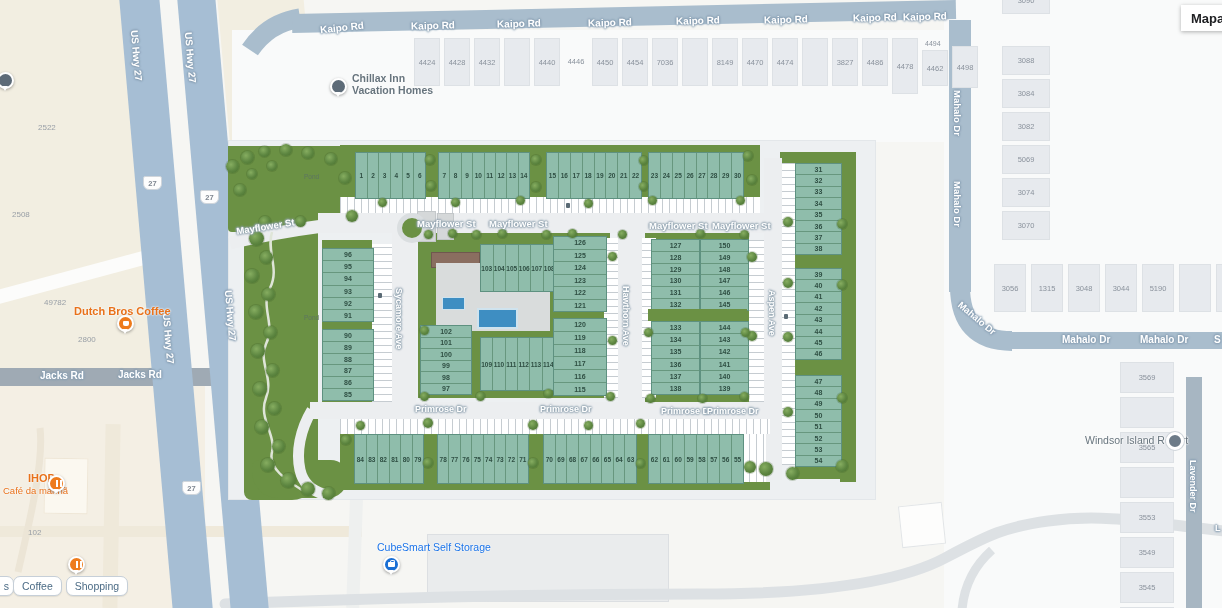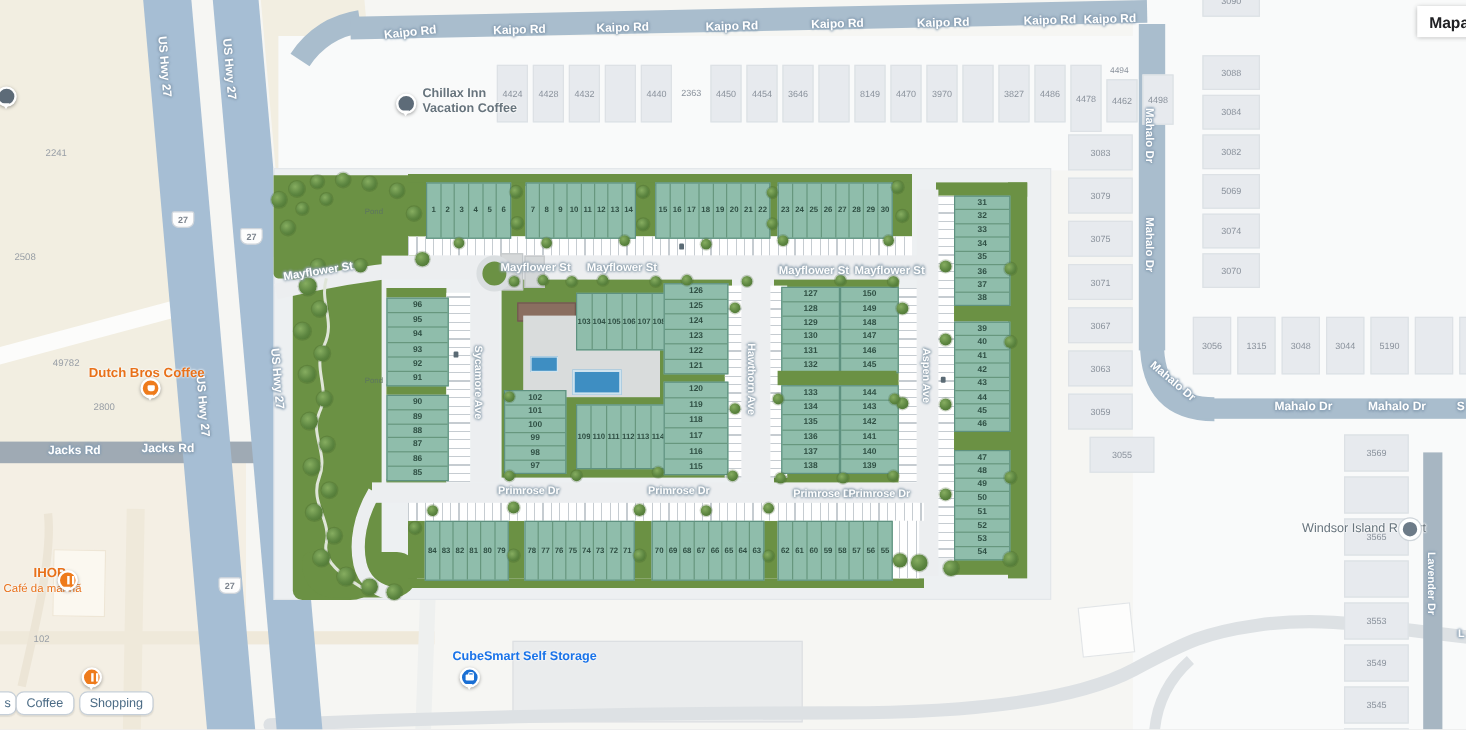--- a/index.html
+++ b/index.html
@@ -109,21 +109,21 @@
   .pin-gray{background:#5d6b78}
   .pin-blue{background:#1a6fd4}
   .dot-ring{position:absolute;width:12px;height:12px;border-radius:50%;background:#6d7b88;border:3px solid #fff;
             box-shadow:0 0 0 1px #cfd5da}
   .utensil{width:2px;height:7px;background:#fff;box-shadow:4px 0 0 #fff}
   .cup{width:6px;height:5px;background:#fff;border-radius:1px 1px 2px 2px}
   .bag{width:7px;height:5px;background:#fff;border-radius:1px;position:relative}
   .bag::before{content:"";position:absolute;top:-2px;left:2px;width:3px;height:2px;border:1px solid #fff;border-bottom:none;border-radius:2px 2px 0 0}
   .poi-gray{position:absolute;color:#67747d;font-size:10.5px;font-weight:bold;white-space:nowrap;text-shadow:0 0 2px #fff,0 0 2px #fff,0 0 2px #fff}
   .poi-orange{position:absolute;color:#e8711a;font-size:11px;font-weight:bold;white-space:nowrap;text-shadow:0 0 2px #fff,0 0 2px #fff}
-  .poi-blue{position:absolute;color:#1a73e8;font-size:10.5px;font-weight:bold;white-space:nowrap;text-shadow:0 0 2px #fff,0 0 2px #fff}
+  .poi-blue{position:absolute;color:#1a73e8;font-size:10.5px;font-weight:normal;white-space:nowrap;text-shadow:0 0 2px #fff,0 0 2px #fff}
   
   .mapbtn{position:absolute;background:#fff;box-shadow:0 1px 4px rgba(0,0,0,.3);color:#202124;
           font-size:13px;font-weight:bold;display:flex;align-items:center;padding:0 10px}
   .chips{position:absolute;display:flex;gap:4px}
   .chip{background:#fff;border:1px solid #c6cfd8;border-radius:7px;color:#4b6b85;font-size:10.5px;
         padding:3px 8px;box-shadow:0 1px 1px rgba(0,0,0,.08);white-space:nowrap}
   .chip-frag{position:absolute;width:24px;text-align:right;padding:3px 4px 3px 0}
 </style>
 </head>
 <body>
@@ -155,21 +155,21 @@
   <div class="a hwy" style="left:146px;top:-46px;width:40px;height:700px;transform:rotate(-5deg)"></div>
   <div class="a hwy" style="left:204px;top:-46px;width:38px;height:700px;transform:rotate(-5deg)"></div>
   <div class="a road" style="left:292px;top:7px;width:664px;height:19px;transform:rotate(-1.2deg)"></div>
   <div class="a road" style="left:949px;top:20px;width:22px;height:272px"></div>
   <div class="a road" style="left:1000px;top:332px;width:222px;height:17px"></div>
   <div class="a lavroad" style="left:1186px;top:377px;width:16px;height:231px"></div>
   <div class="a shield" style="left:143px;top:176px">27</div>
   <div class="a shield" style="left:200px;top:190px">27</div>
   <div class="a shield" style="left:182px;top:481px">27</div>
 
-  <div class="kaiporow" id="kaipo-parcels" style="left:414px;top:54px">
+  <div class="kaiporow" id="kaipo-parcels" style="left:414px;top:38px">
       <div class="parcel kparcel">
         <span class="above"></span>
         <span>4424</span>
       </div>
       <div class="parcel kparcel">
         <span class="above"></span>
         <span>4428</span>
       </div>
       <div class="parcel kparcel">
         <span class="above"></span>
@@ -178,49 +178,49 @@
       <div class="parcel kparcel">
         <span class="above"></span>
         <span></span>
       </div>
       <div class="parcel kparcel">
         <span class="above"></span>
         <span>4440</span>
       </div>
       <div class="parcel kparcel boxless">
         <span class="above"></span>
-        <span>2363</span>
+        <span>4446</span>
       </div>
       <div class="parcel kparcel">
         <span class="above"></span>
         <span>4450</span>
       </div>
       <div class="parcel kparcel">
         <span class="above"></span>
         <span>4454</span>
       </div>
       <div class="parcel kparcel">
         <span class="above"></span>
-        <span>3646</span>
+        <span>7036</span>
       </div>
       <div class="parcel kparcel">
         <span class="above"></span>
         <span></span>
       </div>
       <div class="parcel kparcel">
         <span class="above"></span>
         <span>8149</span>
       </div>
       <div class="parcel kparcel">
         <span class="above"></span>
         <span>4470</span>
       </div>
       <div class="parcel kparcel">
         <span class="above"></span>
-        <span>3970</span>
+        <span>4474</span>
       </div>
       <div class="parcel kparcel">
         <span class="above"></span>
         <span></span>
       </div>
       <div class="parcel kparcel">
         <span class="above"></span>
         <span>3827</span>
       </div>
       <div class="parcel kparcel">
@@ -232,30 +232,20 @@
         <span>4478</span>
       </div>
       <div class="parcel kparcel">
         <span class="above">4494</span>
         <span>4462</span>
       </div>
       <div class="parcel kparcel">
         <span class="above"></span>
         <span>4498</span>
       </div>
-    </div>
-  <div class="pcol" id="parcels-east-a" style="left:890px;top:112px">
-      <div class="parcel">3083</div>
-      <div class="parcel">3079</div>
-      <div class="parcel">3075</div>
-      <div class="parcel">3071</div>
-      <div class="parcel">3067</div>
-      <div class="parcel">3063</div>
-      <div class="parcel">3059</div>
-      <div class="parcel">3055</div>
     </div>
   <div class="pcol" id="parcels-east-b" style="left:1002px;top:-13px;gap:4px">
       <div class="parcel">3090</div>
       <div class="parcel">3088</div>
       <div class="parcel">3084</div>
       <div class="parcel">3082</div>
       <div class="parcel">5069</div>
       <div class="parcel">3074</div>
       <div class="parcel">3070</div>
     </div>
@@ -272,21 +262,21 @@
       <div class="parcel">3569</div>
       <div class="parcel"></div>
       <div class="parcel">3565</div>
       <div class="parcel"></div>
       <div class="parcel">3553</div>
       <div class="parcel">3549</div>
       <div class="parcel">3545</div>
       <div class="parcel"></div>
     </div>
   <div id="west-numbers">
-      <span>2241</span>
+      <span>2522</span>
       <span>2508</span>
       <span>49782</span>
       <span>2800</span>
       <span>102</span>
     </div>
 
   <div class="a backdrop" style="left:228px;top:140px;width:646px;height:358px"></div>
 
   <div class="grn" style="left:228px;top:146px;width:130px;height:86px;border-radius:0 0 18px 4px"></div>
   <div class="grn" style="left:340px;top:145px;width:420px;height:10px"></div>
@@ -683,21 +673,21 @@
   <span class="slabel vlabel" style="left:767px;top:290px;font-size:9px">Aspen Ave</span>
   <div id="pond-labels">
       <span class="pond">Pond</span>
       <span class="pond">Pond</span>
     </div>
 
   <div class="pin pin-gray" style="left:-3px;top:72px"></div>
   <div class="pin pin-gray" style="left:330px;top:78px"></div>
   <div class="poi-gray" style="left:352px;top:72px">
     <div>Chillax Inn</div>
-      <div>Vacation Coffee</div>
+      <div>Vacation Homes</div>
   </div>
   <div class="poi-orange" style="left:74px;top:305px">Dutch Bros Coffee</div>
   <div class="pin pin-orange" style="left:117px;top:315px">
       <span class="cup"></span>
     </div>
   <div class="poi-orange" style="left:28px;top:472px">IHOP</div>
   <div class="poi-orange sub" style="left:3px;top:485px;font-size:9.5px;font-weight:normal">Café da manhã</div>
   <div class="pin pin-orange" style="left:48px;top:475px">
       <span class="utensil"></span>
     </div>

